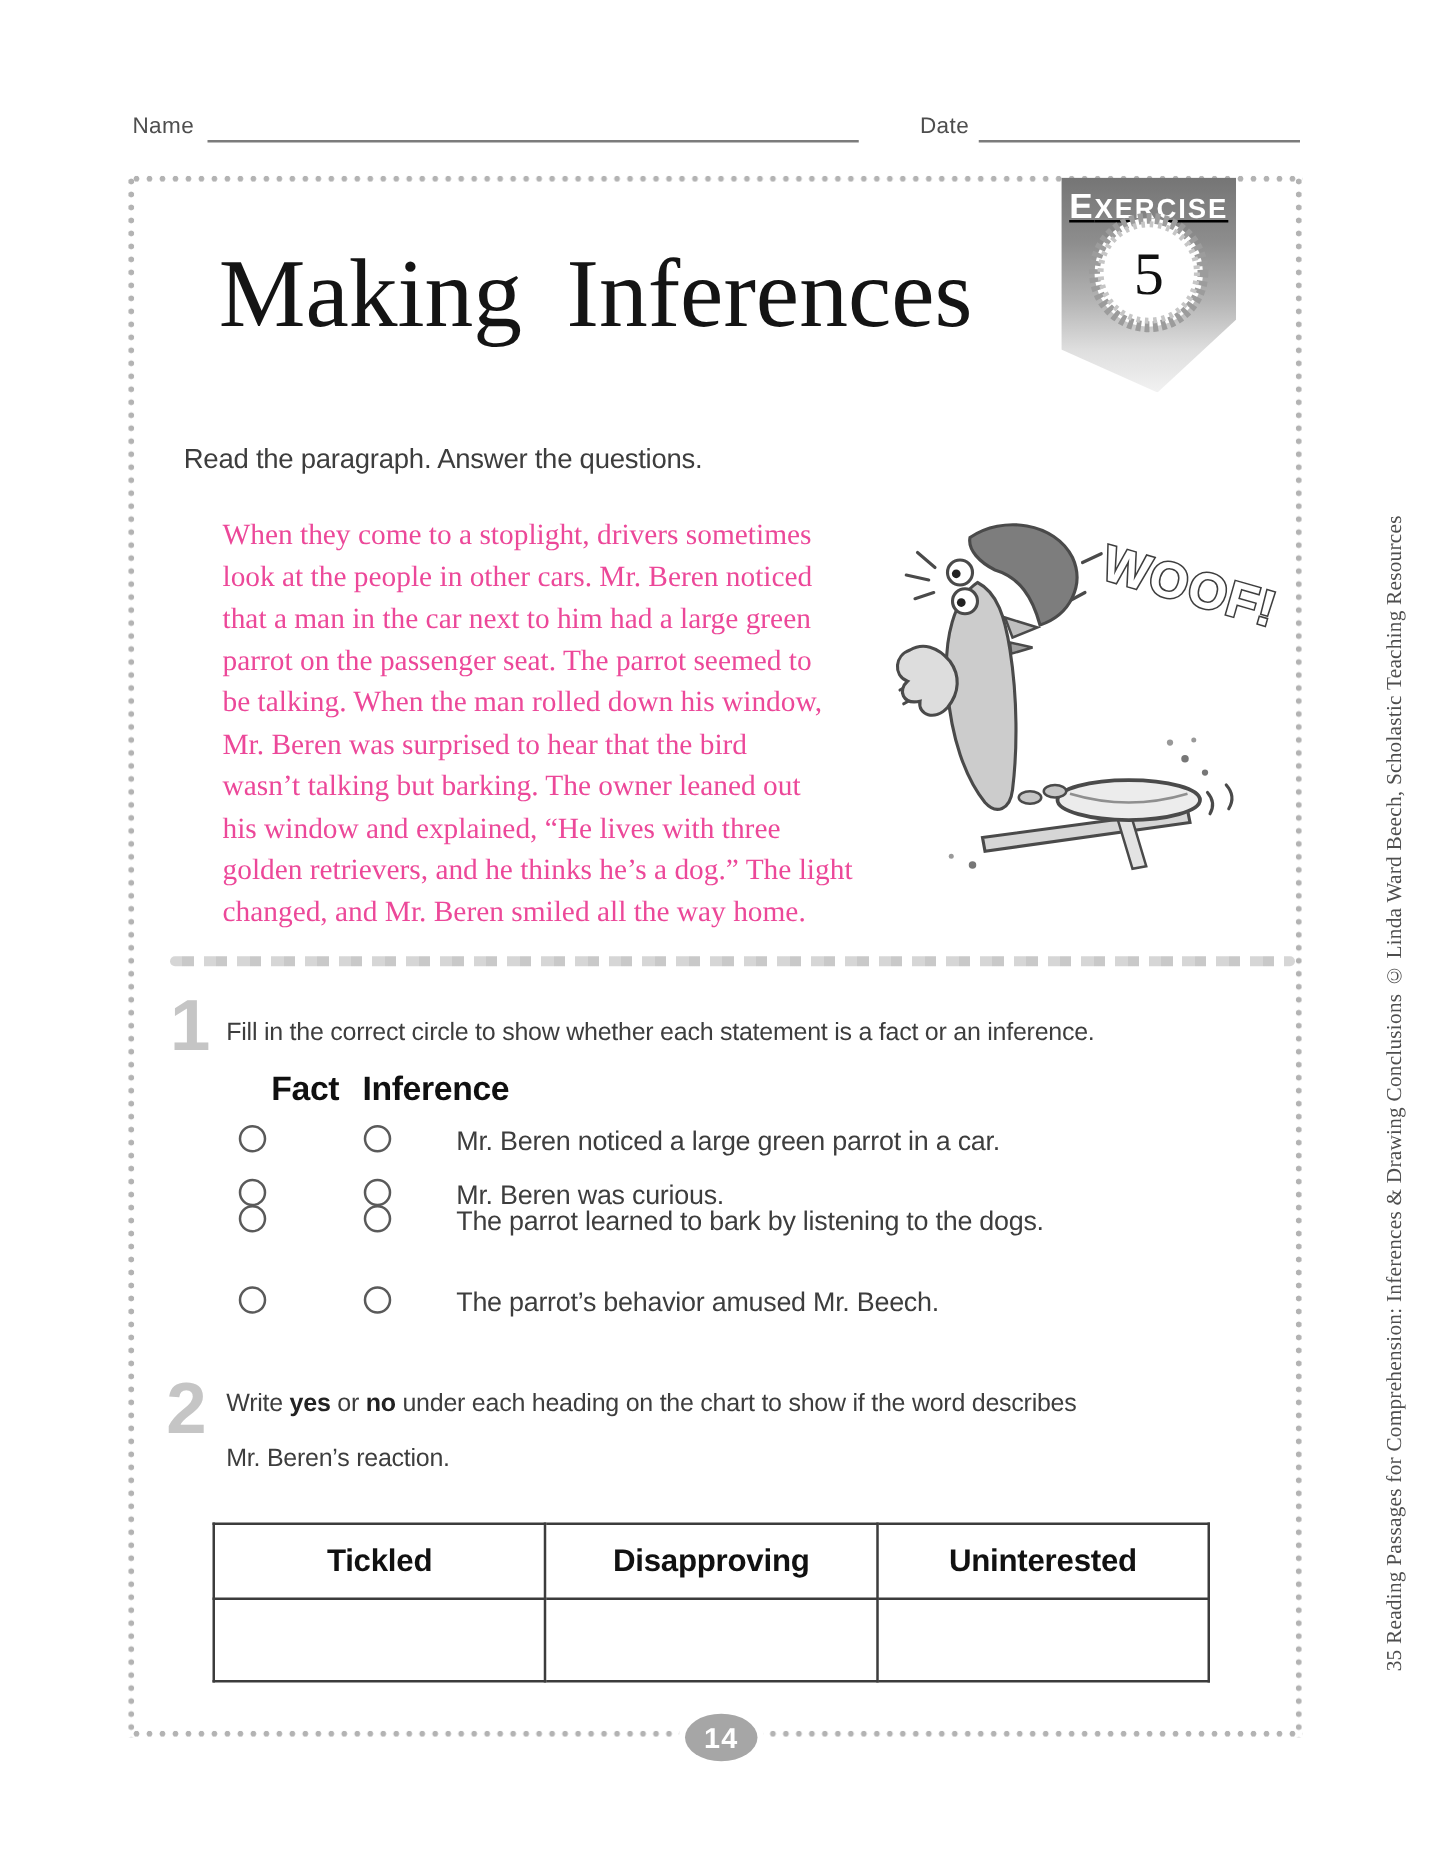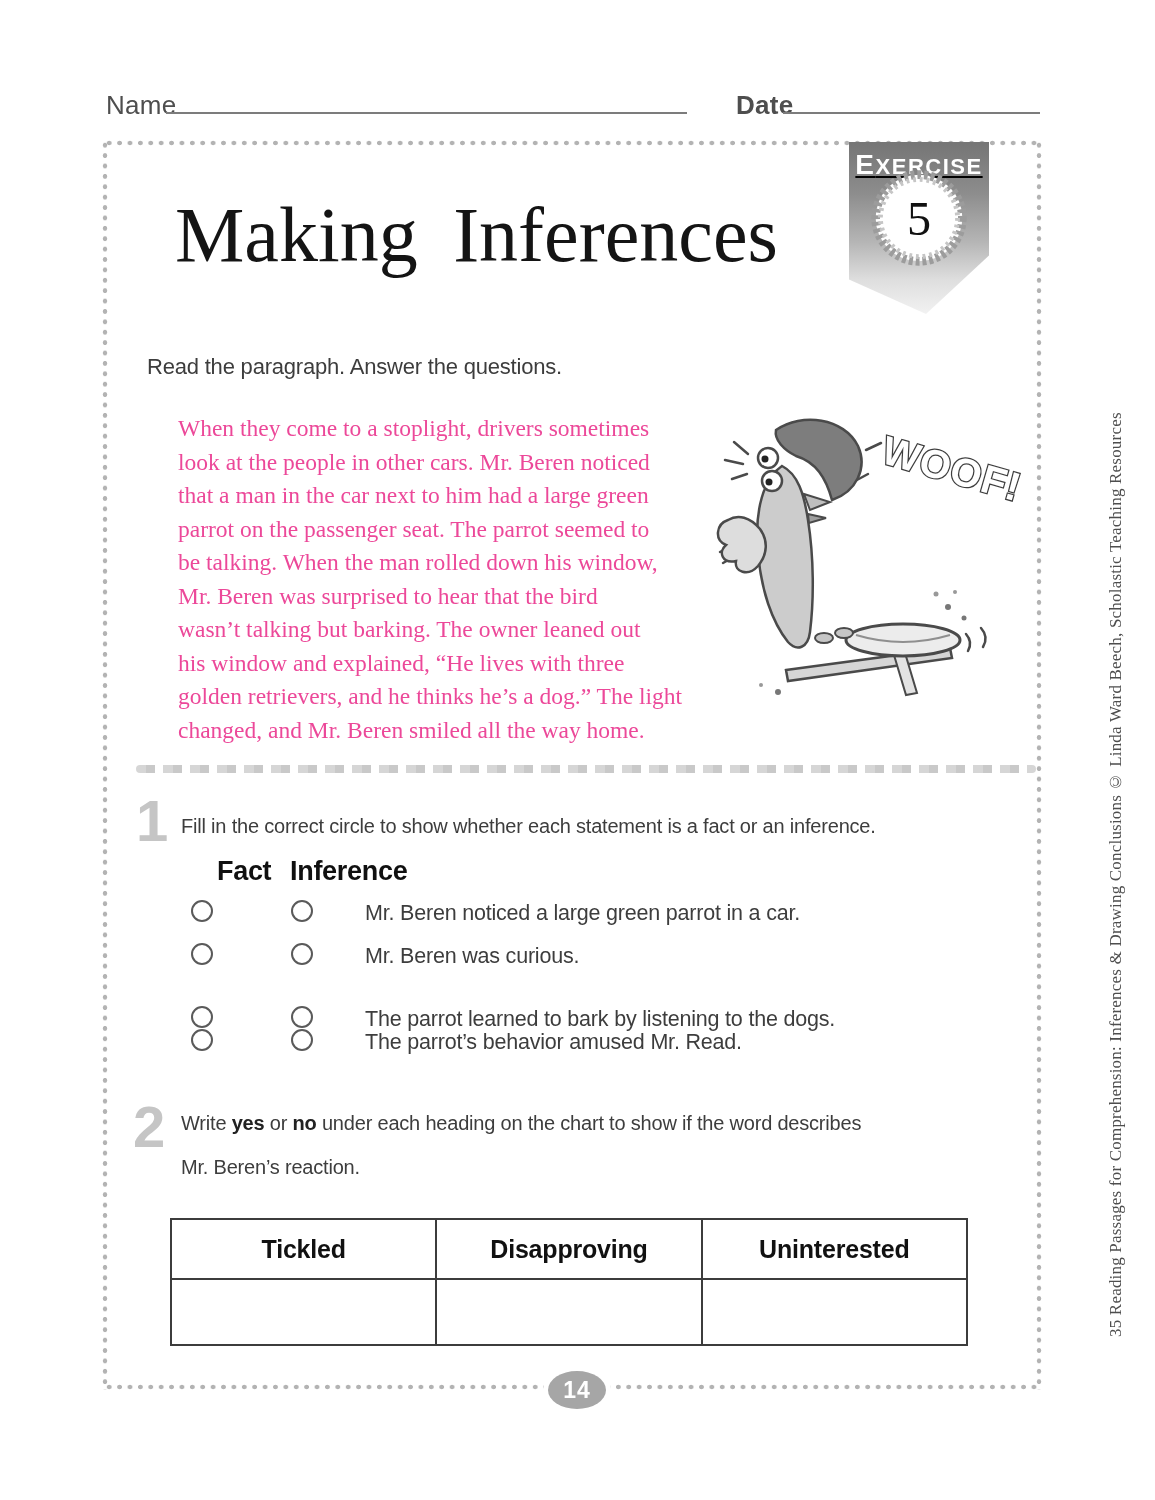--- a/index.html
+++ b/index.html
@@ -2,21 +2,21 @@
 <html><head>
 <meta charset="utf-8">
 <style>
   * { margin:0; padding:0; box-sizing:border-box; }
   html,body { background:#ffffff; }
   body { font-family:"Liberation Sans", sans-serif; }
   .page {
     position:relative; width:1155px; height:1500px; background:#fff; overflow:hidden;
   }
   
-  .hdr-label { position:absolute; font-size:26px; color:#4e4e4e; letter-spacing:.3px; }
+  .hdr-label { position:absolute; font-size:18px; color:#4e4e4e; letter-spacing:.3px; }
   .write-line { position:absolute; border-bottom:2px solid #7c7c7c; height:24px; }
   
   .dots-h { position:absolute; height:6px;
     background-image:radial-gradient(circle, #b3b3b3 2.1px, transparent 2.6px);
     background-size:10.4px 6px; background-repeat:repeat-x; }
   .dots-v { position:absolute; width:6px;
     background-image:radial-gradient(circle, #b3b3b3 2.1px, transparent 2.6px);
     background-size:6px 10.4px; background-repeat:repeat-y; }
   
   .ribbon { position:absolute; left:849px; top:142px; width:140px; height:172px; z-index:5;
@@ -62,21 +62,21 @@
     font-family:"Liberation Serif", serif; font-size:17px; color:#4e4e4e;
     letter-spacing:.2px; white-space:nowrap; }
 </style>
 </head>
 <body>
 
 <div class="page">
 
   <div class="hdr-label" style="left:106px; top:90px;">Name</div>
   <div class="write-line" style="left:166px; top:90px; width:521px;"></div>
-  <div class="hdr-label" style="left:736px; top:90px;font-weight:bold;">Date</div>
+  <div class="hdr-label" style="left:736px; top:90px;">Date</div>
   <div class="write-line" style="left:783px; top:90px; width:257px;"></div>
 
   <div class="dots-h" style="left:104px; top:140px; width:938px;"></div>
   <div class="dots-h" style="left:104px; top:1384px; width:938px;"></div>
   <div class="dots-v" style="left:102px; top:140px; height:1250px;"></div>
   <div class="dots-v" style="left:1036px; top:140px; height:1250px;"></div>
 
   <div class="ribbon">
     <div class="ribbon-label">EXERCISE</div>
     <svg class="seal" viewBox="0 0 110 110">
@@ -153,29 +153,29 @@
   <div class="q1row" style="top:900px;">
     <span class="bubble" style="left:191px;"></span>
     <span class="bubble" style="left:291px;"></span>
     <span class="stmt">Mr. Beren noticed a large green parrot in a car.</span>
   </div>
   <div class="q1row" style="top:943px;">
     <span class="bubble" style="left:191px;"></span>
     <span class="bubble" style="left:291px;"></span>
     <span class="stmt">Mr. Beren was curious.</span>
   </div>
-  <div class="q1row" style="top:1006px;">
+  <div class="q1row" style="top:964px;">
     <span class="bubble" style="left:191px;"></span>
     <span class="bubble" style="left:291px;"></span>
     <span class="stmt">The parrot learned to bark by listening to the dogs.</span>
   </div>
   <div class="q1row" style="top:1029px;">
     <span class="bubble" style="left:191px;"></span>
     <span class="bubble" style="left:291px;"></span>
-    <span class="stmt">The parrot’s behavior amused Mr. Read.</span>
+    <span class="stmt">The parrot’s behavior amused Mr. Beech.</span>
   </div>
 
   <div class="qnum" style="left:133px; top:1098px;">2</div>
   <div class="qprompt" style="left:181px; top:1112px;"><span>Write </span><b>yes</b><span> or </span><b>no</b><span> under each heading on the chart to show if the word describes</span></div>
   <div class="qprompt" style="left:181px; top:1156px;">Mr. Beren’s reaction.</div>
 
   <table class="chart">
     <tbody>
         <tr>
       <th>Tickled</th>

